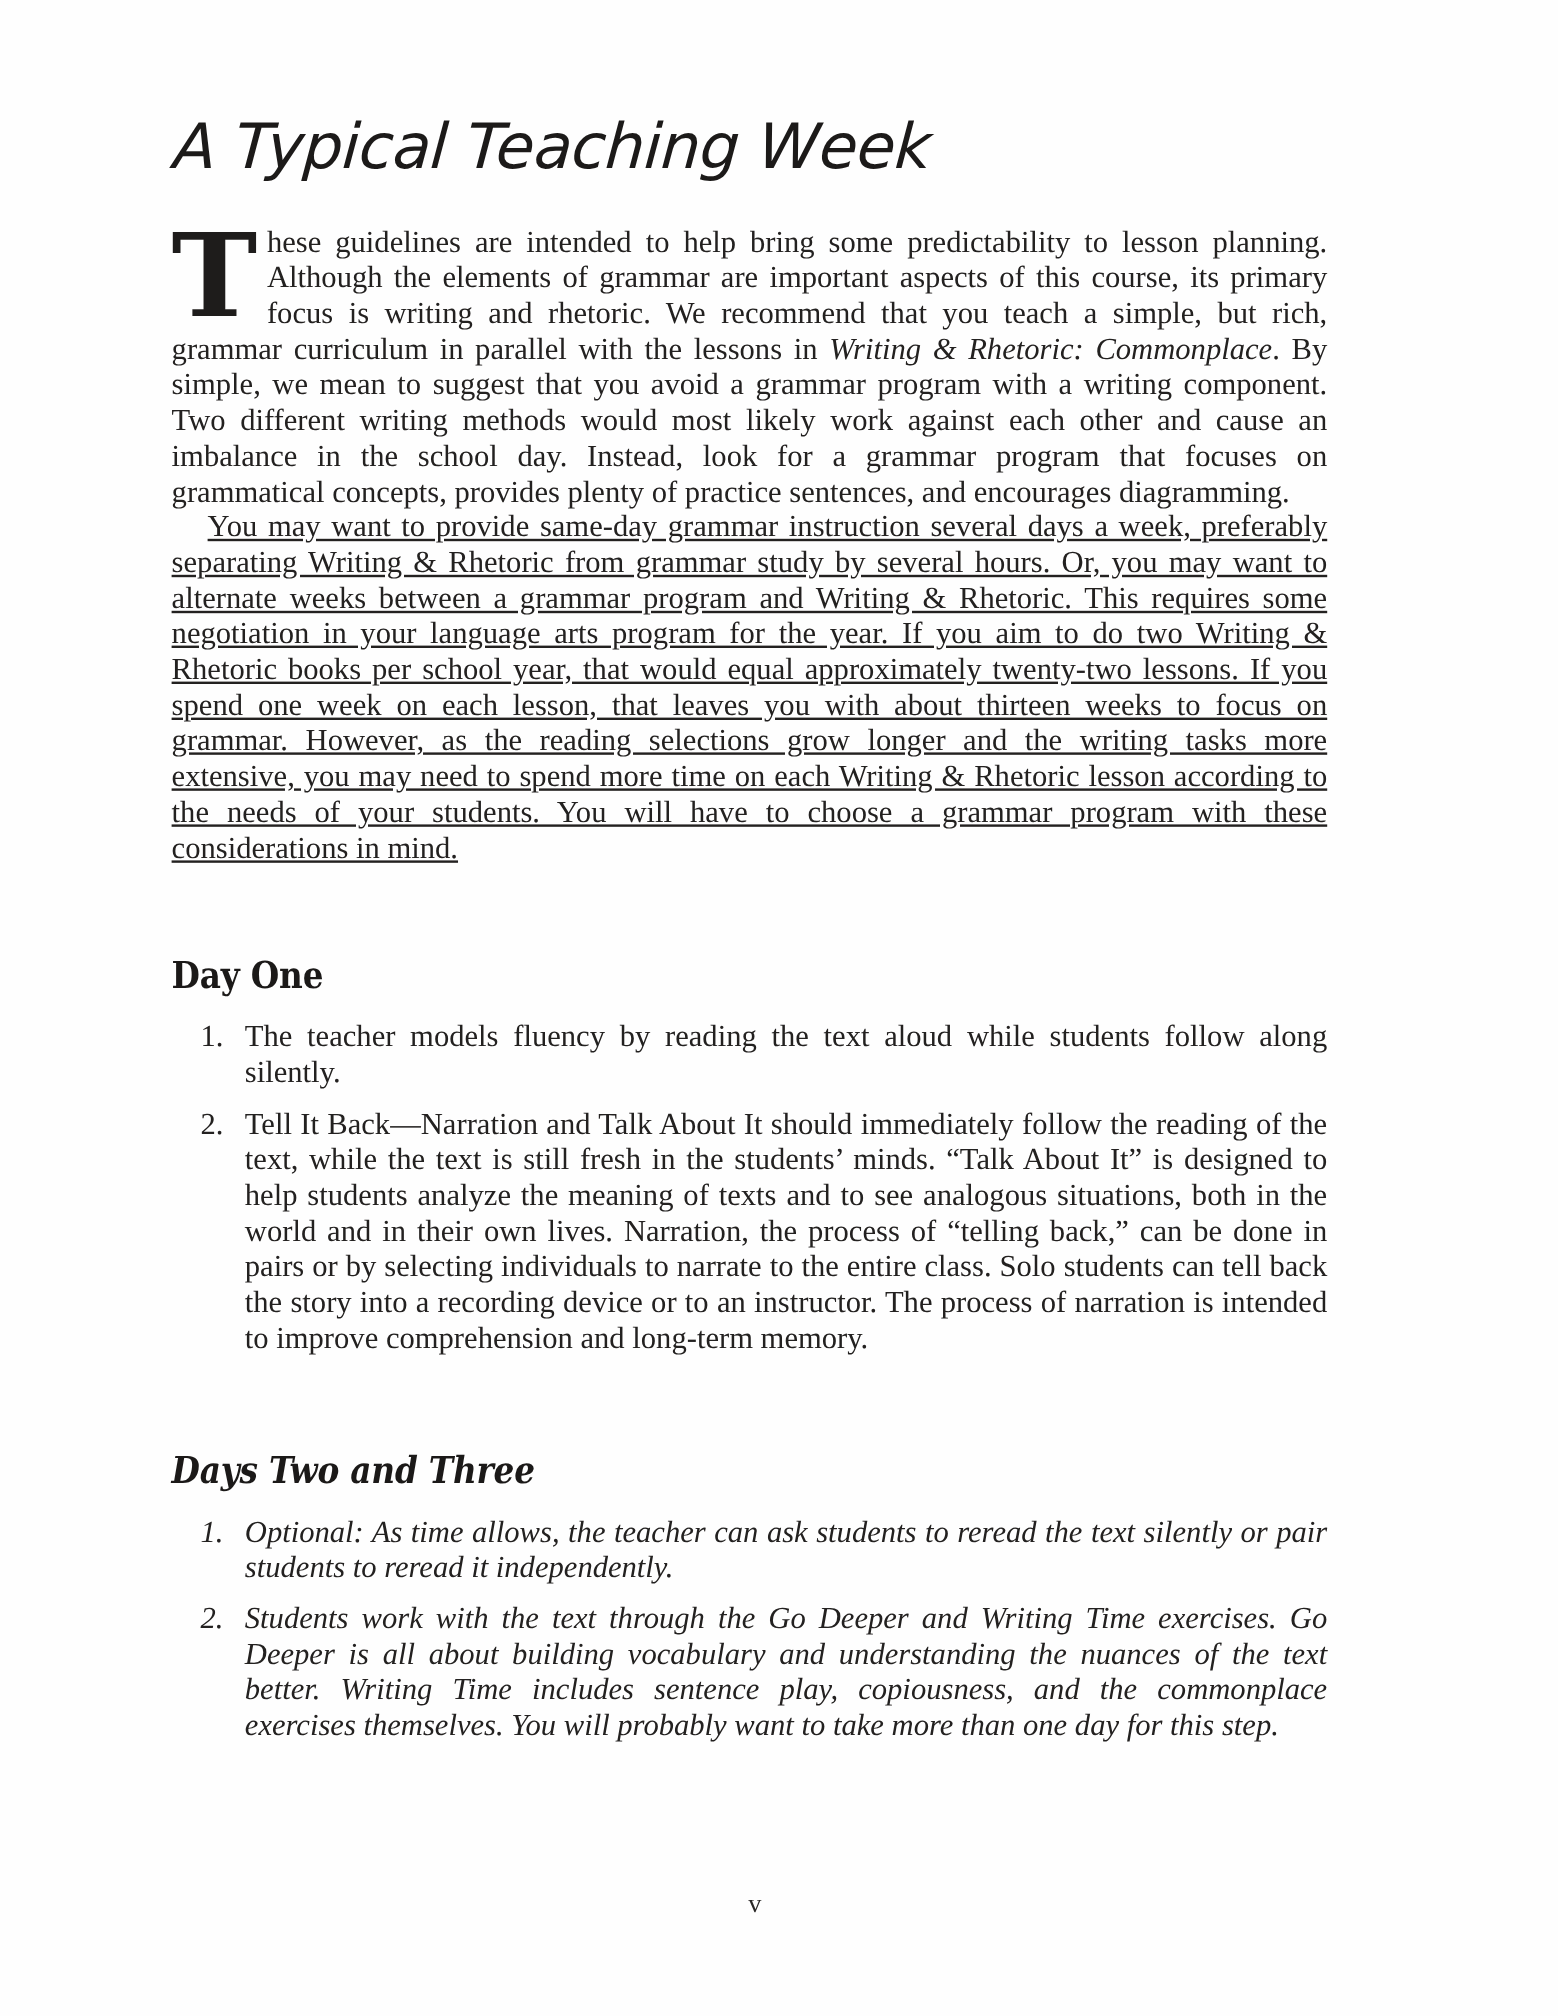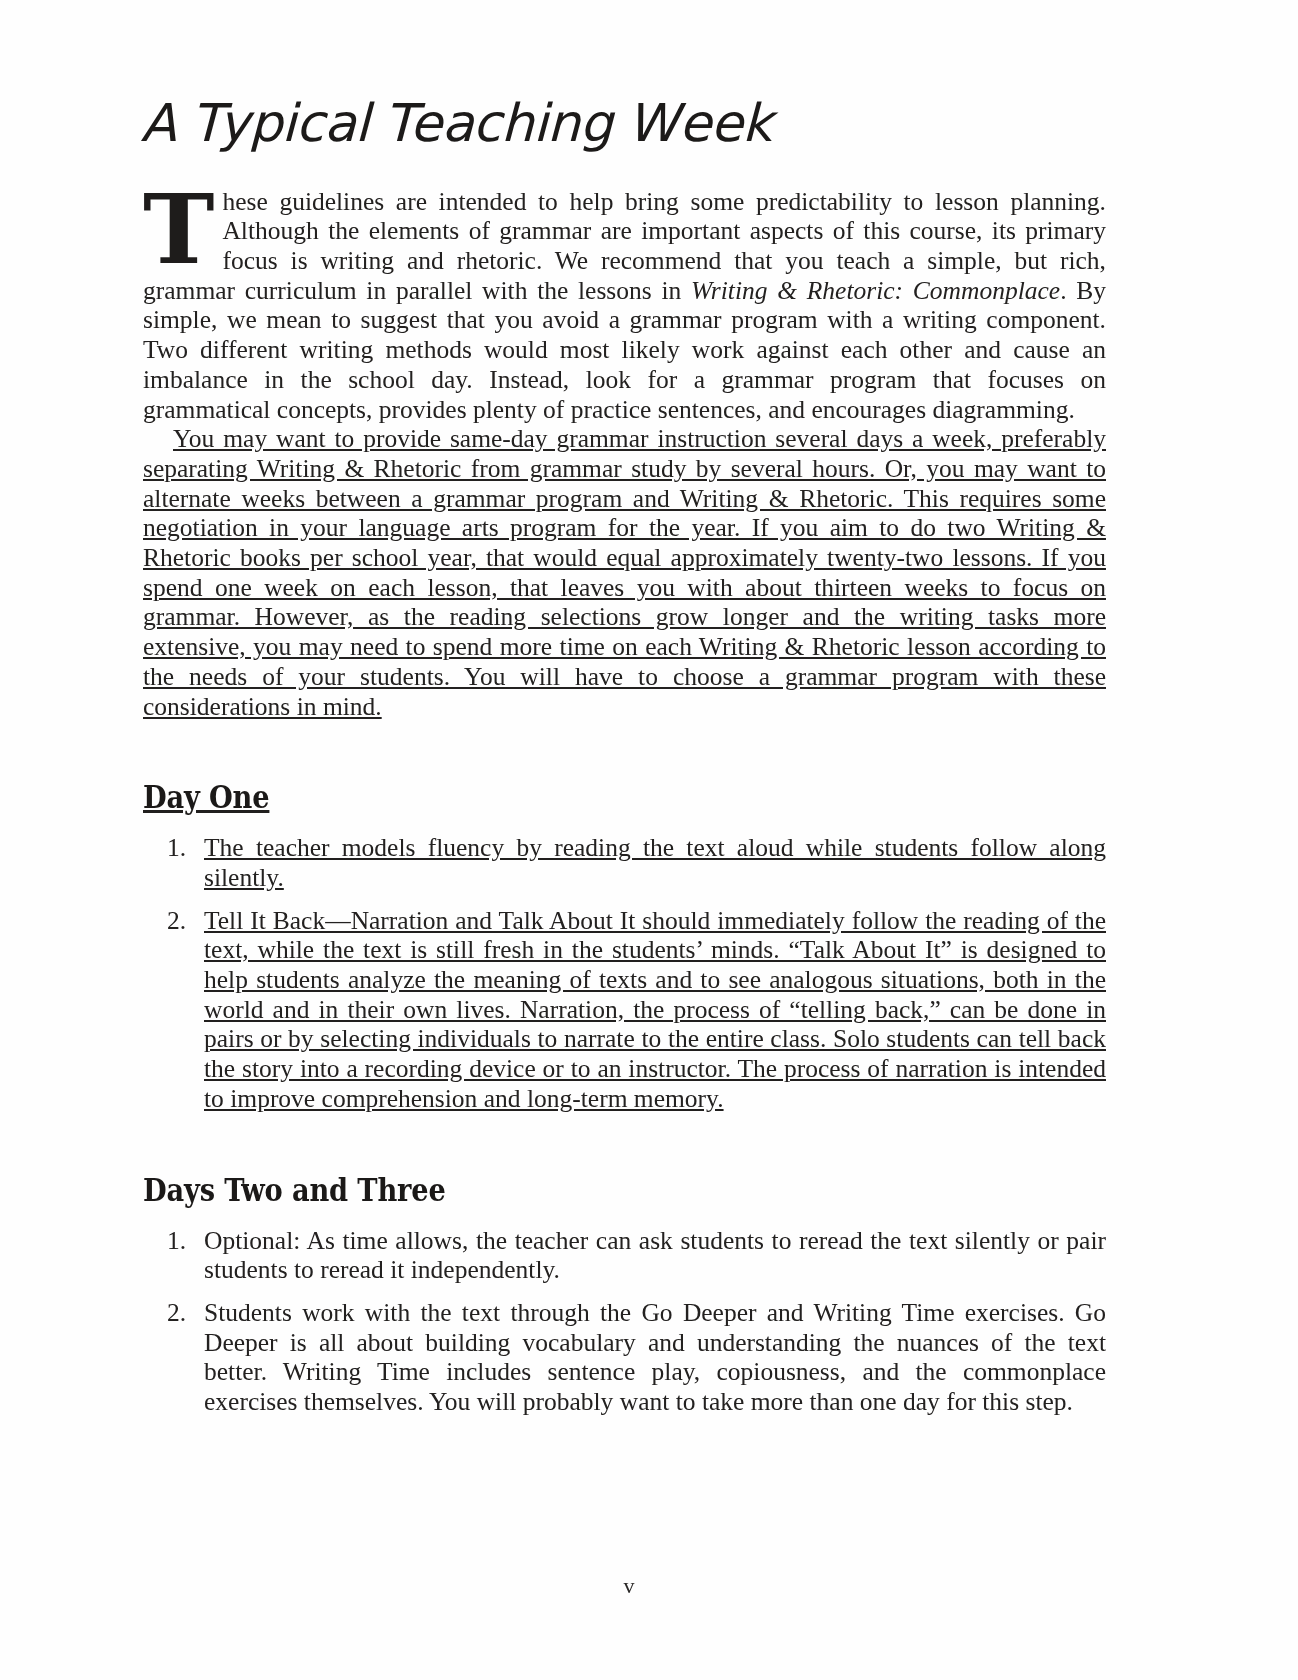--- a/index.html
+++ b/index.html
@@ -87,22 +87,22 @@
     font-weight: 700;
     font-size: 31px;
     color: #1b1918;
     margin: 0;
     letter-spacing: -0.2px;
     transform: scaleX(0.88);
     transform-origin: left center;
   }
 
   .section-block { margin-top: 0; }
-  #day-one-block { margin-top: 58px; text-decoration: underline; }
-  #days-two-three-block { margin-top: 58px; }
+  #day-one-block { margin-top: 74px; }
+  #days-two-three-block { margin-top: 78px; font-style: italic; }
 
   
   ol.steps {
     list-style: none;
     margin: 18px 0 0 0;
     padding: 0;
   }
   ol.steps > li {
     position: relative;
     padding-left: 61px;

